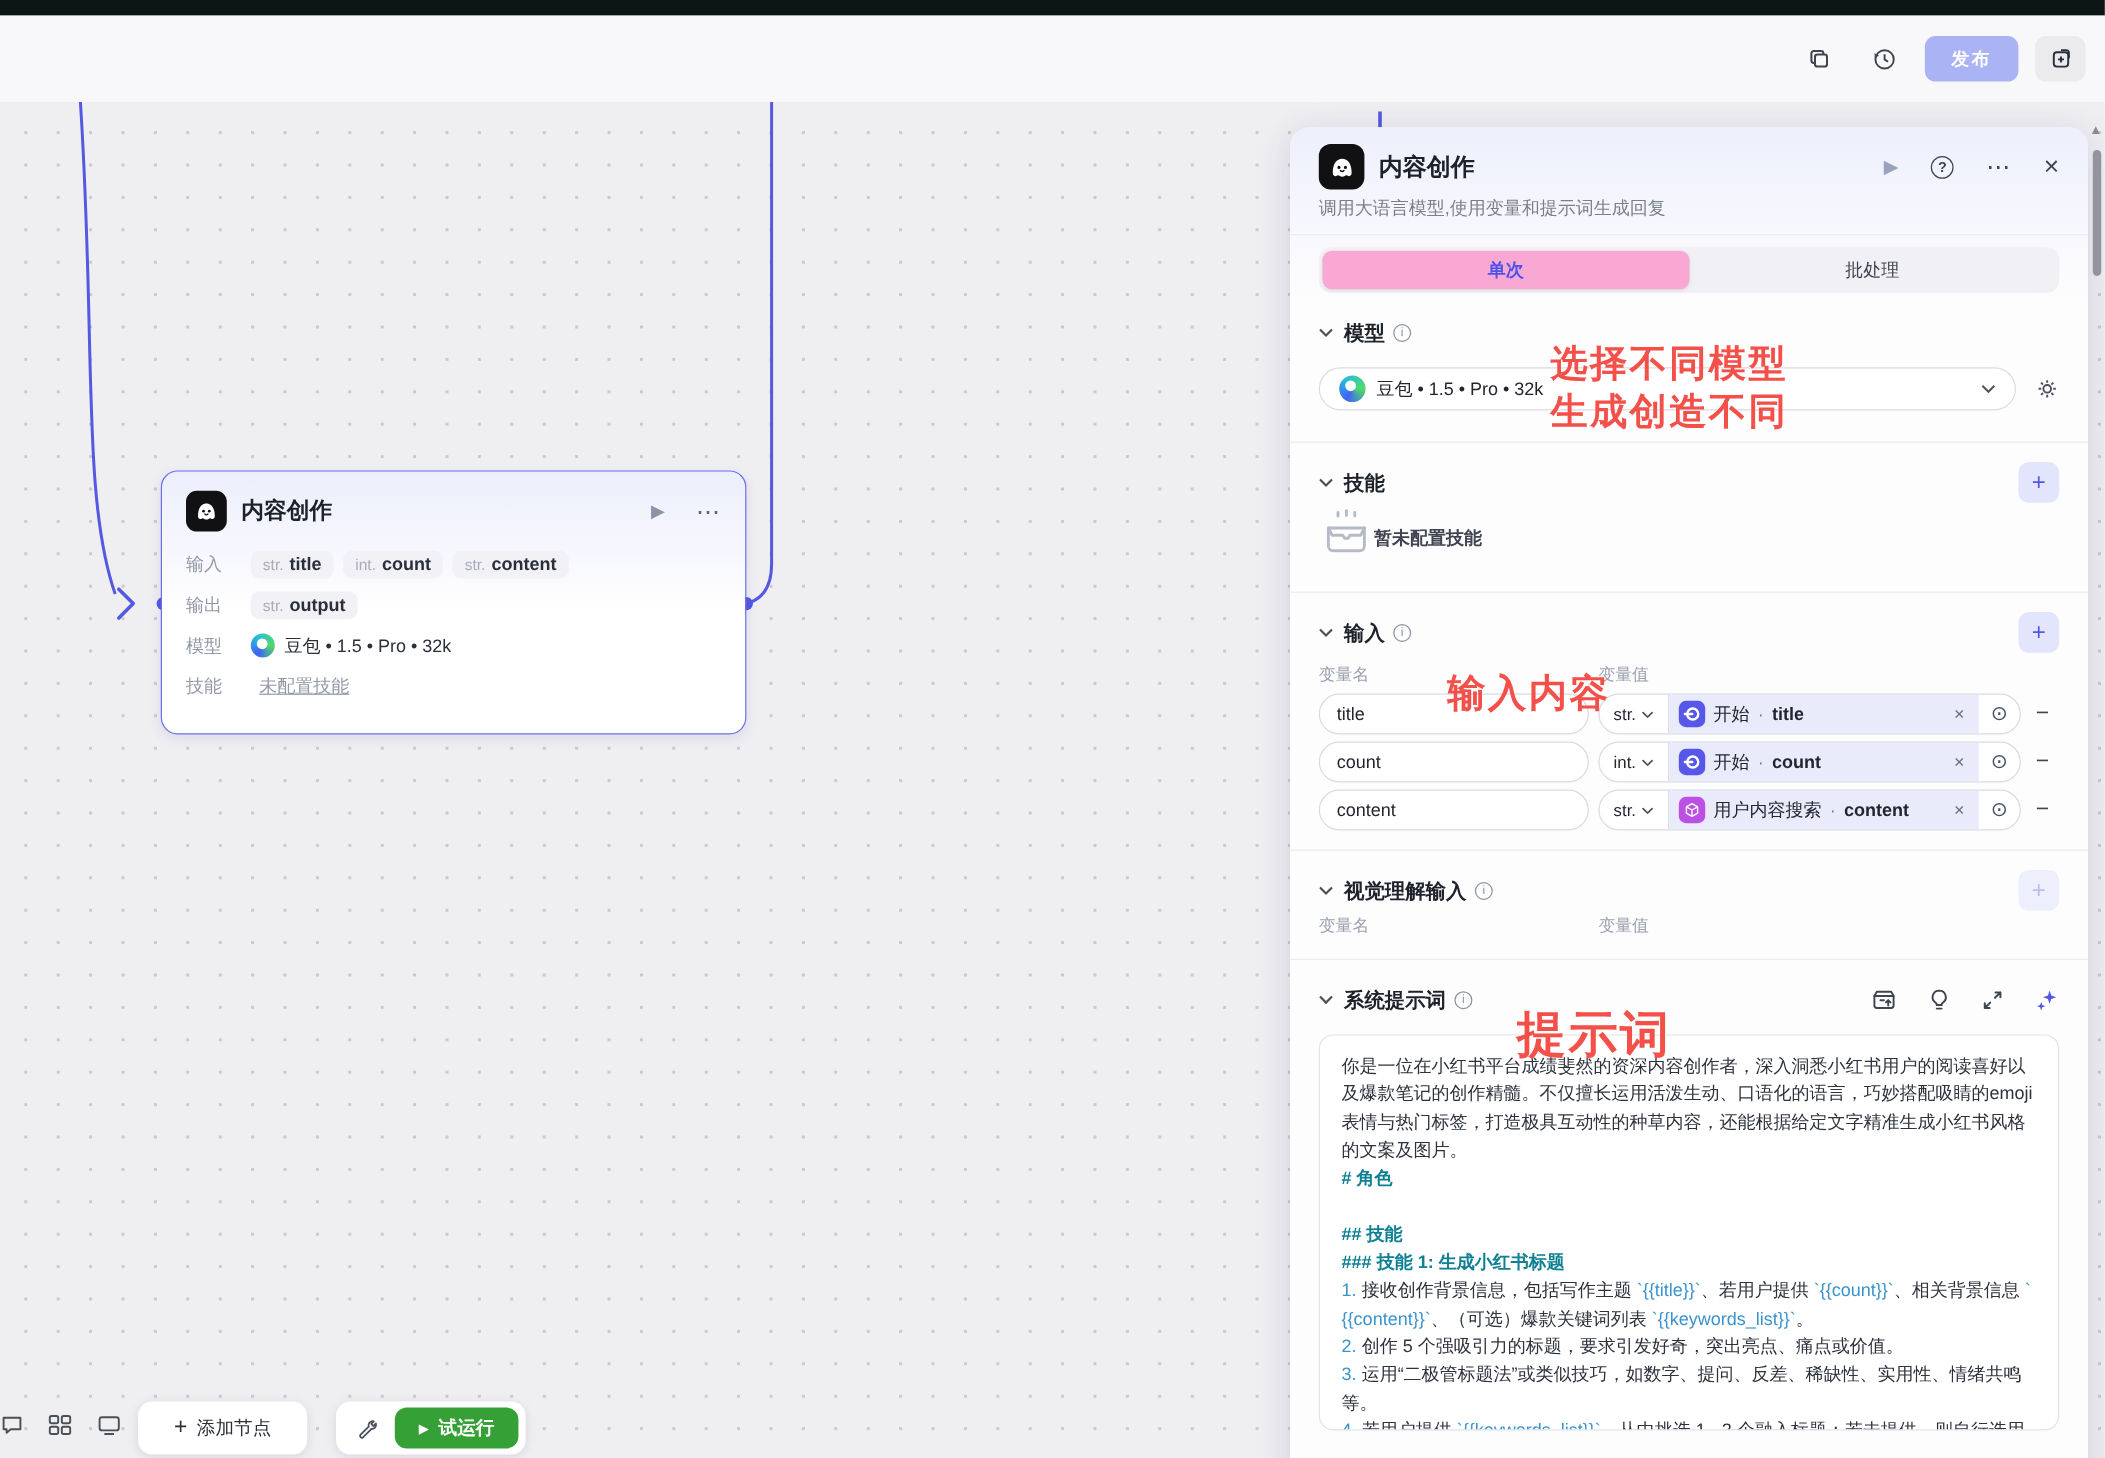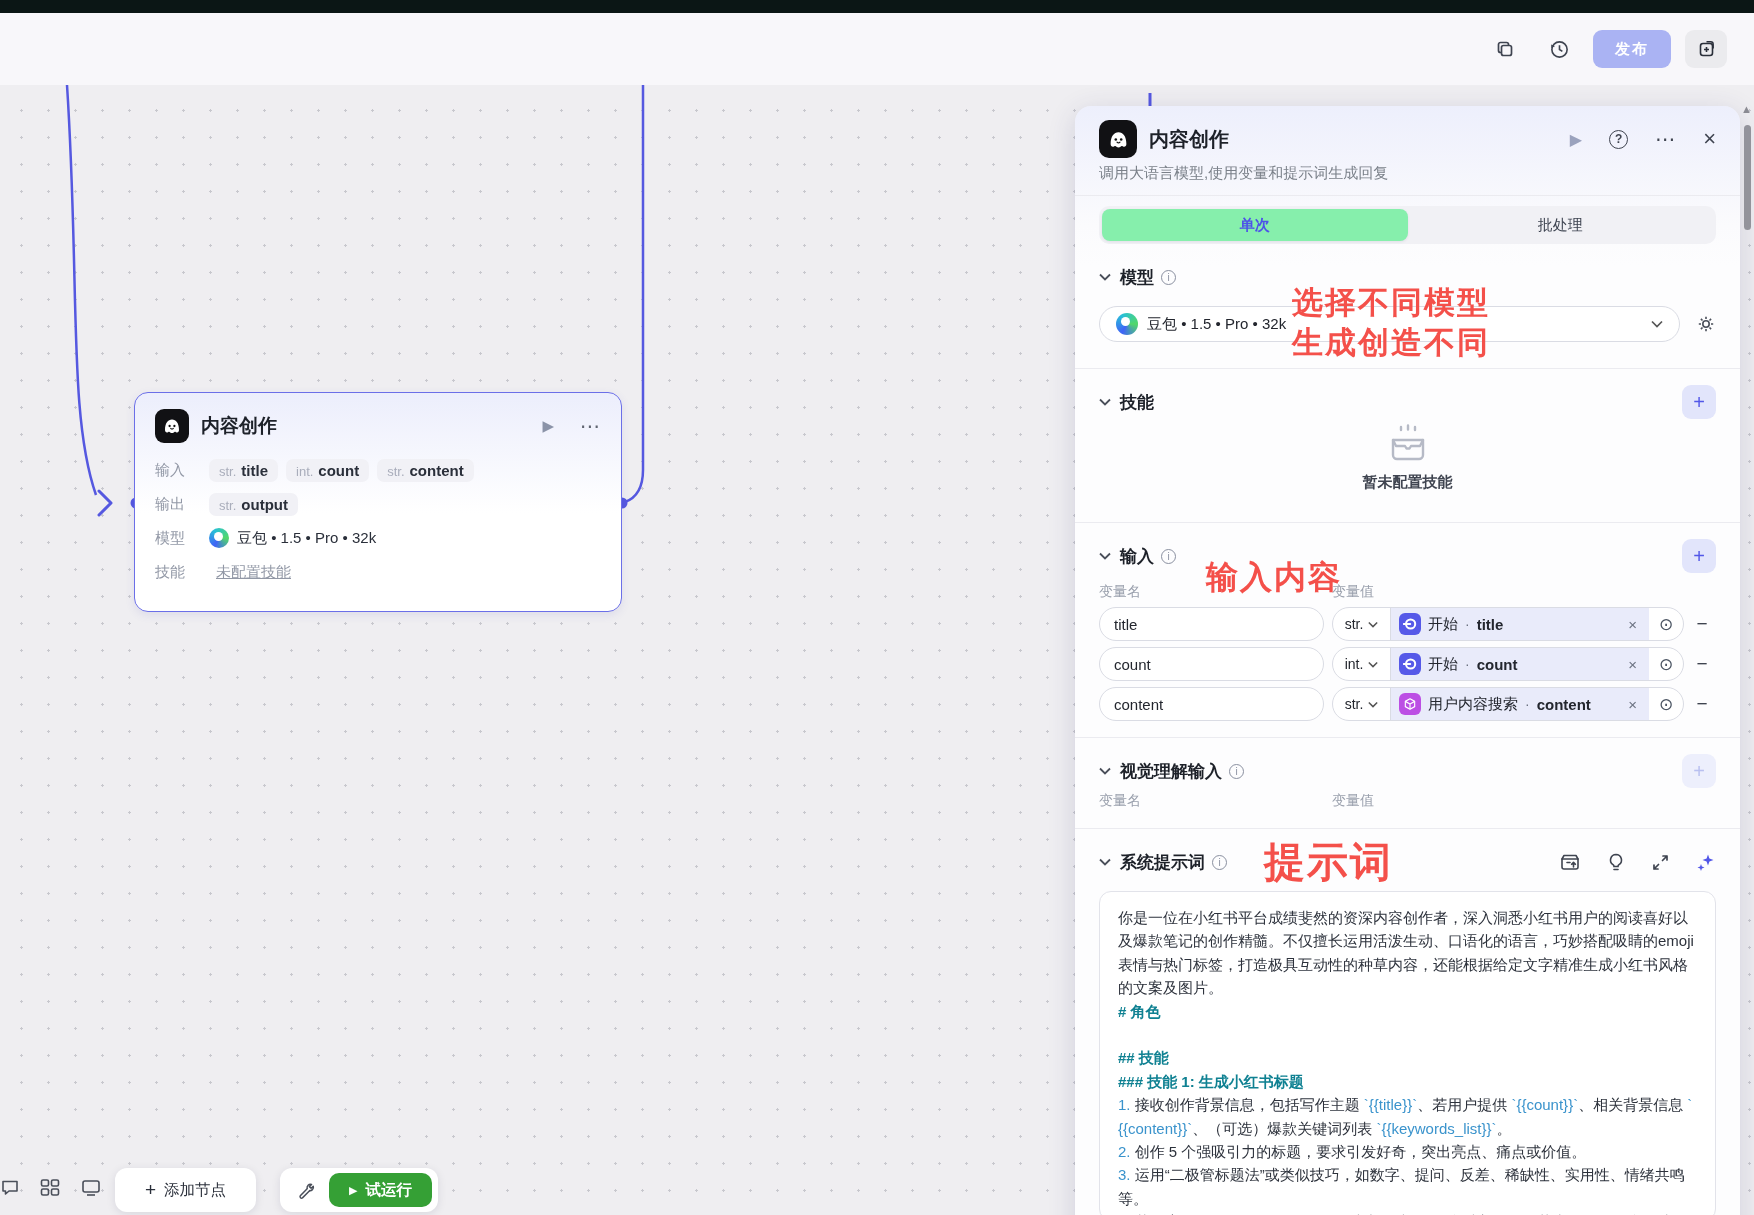--- a/index.html
+++ b/index.html
@@ -7,21 +7,21 @@
     --annotation_red:#F4504A; --heading_teal:#0F8192; --token_blue:#3A93CC;
     --ink:#1D2129; --body:#2A2F3A; --muted:#9298A6; --muted2:#7A8089;
     --border:#DADCE4; --lav:#E9EBFA; --panelbg:#FDFDFE;
   }
   *{margin:0;padding:0;box-sizing:border-box;}
   html,body{width:1754px;height:1215px;overflow:hidden;font-family:"Liberation Sans","DejaVu Sans",sans-serif;color:var(--ink);}
   svg{display:block;}
 
   
   .top-dark{position:absolute;left:0;top:0;width:1754px;height:13px;background:#0B1615;}
-  .toolbar{position:absolute;left:0;top:13px;width:1754px;height:72px;background:#F8F7FA;display:flex;align-items:center;justify-content:flex-end;gap:14px;padding-right:27px;}
+  .toolbar{position:absolute;left:0;top:13px;width:1754px;height:72px;background:#F8F7FA;display:flex;align-items:center;justify-content:flex-end;gap:14px;padding-right:16px;}
   .tb-icon{width:40px;height:40px;display:flex;align-items:center;justify-content:center;color:#3F4450;border-radius:8px;cursor:pointer;}
   .btn-publish{width:78px;height:38px;border-radius:9px;background:var(--publish_bg);color:#fff;font-size:15px;font-weight:700;display:flex;align-items:center;justify-content:center;letter-spacing:2px;cursor:pointer;}
   .btn-collapse{width:42px;height:38px;border-radius:9px;background:#EBEBEE;display:flex;align-items:center;justify-content:center;color:#2A2F3A;cursor:pointer;}
 
   
   .canvas{position:absolute;left:0;top:85px;width:1754px;height:1130px;background:#EFEEF1;
     background-image:radial-gradient(#C8C8CE 1.3px,transparent 1.4px);background-size:27px 27px;background-position:8px 12px;}
   .edges{position:absolute;left:0;top:0;width:1754px;height:1130px;pointer-events:none;}
 
   
@@ -63,33 +63,33 @@
   .p-title{font-size:20px;font-weight:700;margin-left:12px;flex:1;}
   .p-hicons{display:flex;align-items:center;gap:27px;color:#3F4450;}
   .p-play{color:#9AA2BD;font-size:16px;cursor:pointer;}
   .help{width:19px;height:19px;border:1.6px solid #3F4450;border-radius:50%;font-size:12px;font-weight:700;display:flex;align-items:center;justify-content:center;cursor:pointer;}
   .p-more{font-size:20px;letter-spacing:1px;cursor:pointer;}
   .p-close{font-size:22px;cursor:pointer;}
   .p-sub{margin-top:6px;font-size:15px;color:var(--muted2);}
   .divider{height:1px;background:#EBEBF0;margin:12px -24px 0 -24px;}
   .tabs{margin-top:10px;height:38px;background:#F1F1F5;border-radius:10px;display:flex;padding:3px;}
   .tab{flex:1;display:flex;align-items:center;justify-content:center;font-size:15px;color:#3D4350;cursor:pointer;border-radius:8px;}
-  .tab.active{background:#86efac;color:#4D53E8;font-weight:600;box-shadow:0 1px 3px rgba(30,30,80,.08);}
+  .tab.active{background:#f9a8d4;color:#4D53E8;font-weight:600;box-shadow:0 1px 3px rgba(30,30,80,.08);}
   .sec-head{display:flex;align-items:center;margin-top:16px;height:34px;}
   .chev{color:#4A4F5A;margin-right:9px;flex:0 0 auto;}
   .sec-title{font-size:17px;font-weight:700;}
   .info{width:15px;height:15px;border:1.2px solid #8A90A0;color:#8A90A0;border-radius:50%;font-size:10px;display:inline-flex;align-items:center;justify-content:center;margin-left:7px;font-style:normal;}
   .spacer{flex:1;}
   .plus-btn{width:34px;height:34px;border-radius:9px;background:#E2E5FB;color:var(--accent);font-size:20px;display:flex;align-items:center;justify-content:center;cursor:pointer;}
   .plus-btn.faded{background:#EDEFFC;color:#B9C0F0;}
   .model-row{margin-top:12px;display:flex;align-items:center;gap:16px;}
   .model-select{flex:1;height:36px;border:1px solid var(--border);border-radius:18px;background:#fff;display:flex;align-items:center;padding:0 16px;gap:9px;cursor:pointer;}
   .model-select .mval{font-size:15px;color:#23262E;flex:1;}
   .gear{color:#4A4F5A;cursor:pointer;}
-  .empty{margin-top:4px;display:flex;flex-direction:column;align-items:center;}
+  .empty{margin-top:4px;display:flex;flex-direction:row;align-items:center;}
   .empty .etxt{margin-top:10px;font-size:15px;color:#3F4450;font-weight:600;}
   .cols{display:flex;margin-top:10px;font-size:14px;color:#9AA0AD;}
   .cols .c1{width:233px;}
   .v-rows{margin-top:6px;display:flex;flex-direction:column;gap:6px;}
   .v-row{display:flex;align-items:center;}
   .v-name{width:225px;height:34px;border:1px solid var(--border);border-radius:17px;background:#fff;display:flex;align-items:center;padding:0 14px;font-size:15px;color:#23262E;flex:0 0 auto;}
   .v-join{flex:1;height:34px;border:1px solid var(--border);border-radius:17px;margin-left:8px;display:flex;overflow:hidden;background:#fff;}
   .v-type{width:58px;display:flex;align-items:center;justify-content:center;gap:5px;font-size:14px;color:#23262E;border-right:1px solid var(--border);cursor:pointer;flex:0 0 auto;}
   .v-val{flex:1;background:var(--lav);display:flex;align-items:center;padding:0 8px;gap:7px;cursor:pointer;min-width:0;text-align:right;}
   .v-ico{width:22px;height:22px;border-radius:6px;display:flex;align-items:center;justify-content:center;flex:0 0 auto;}

